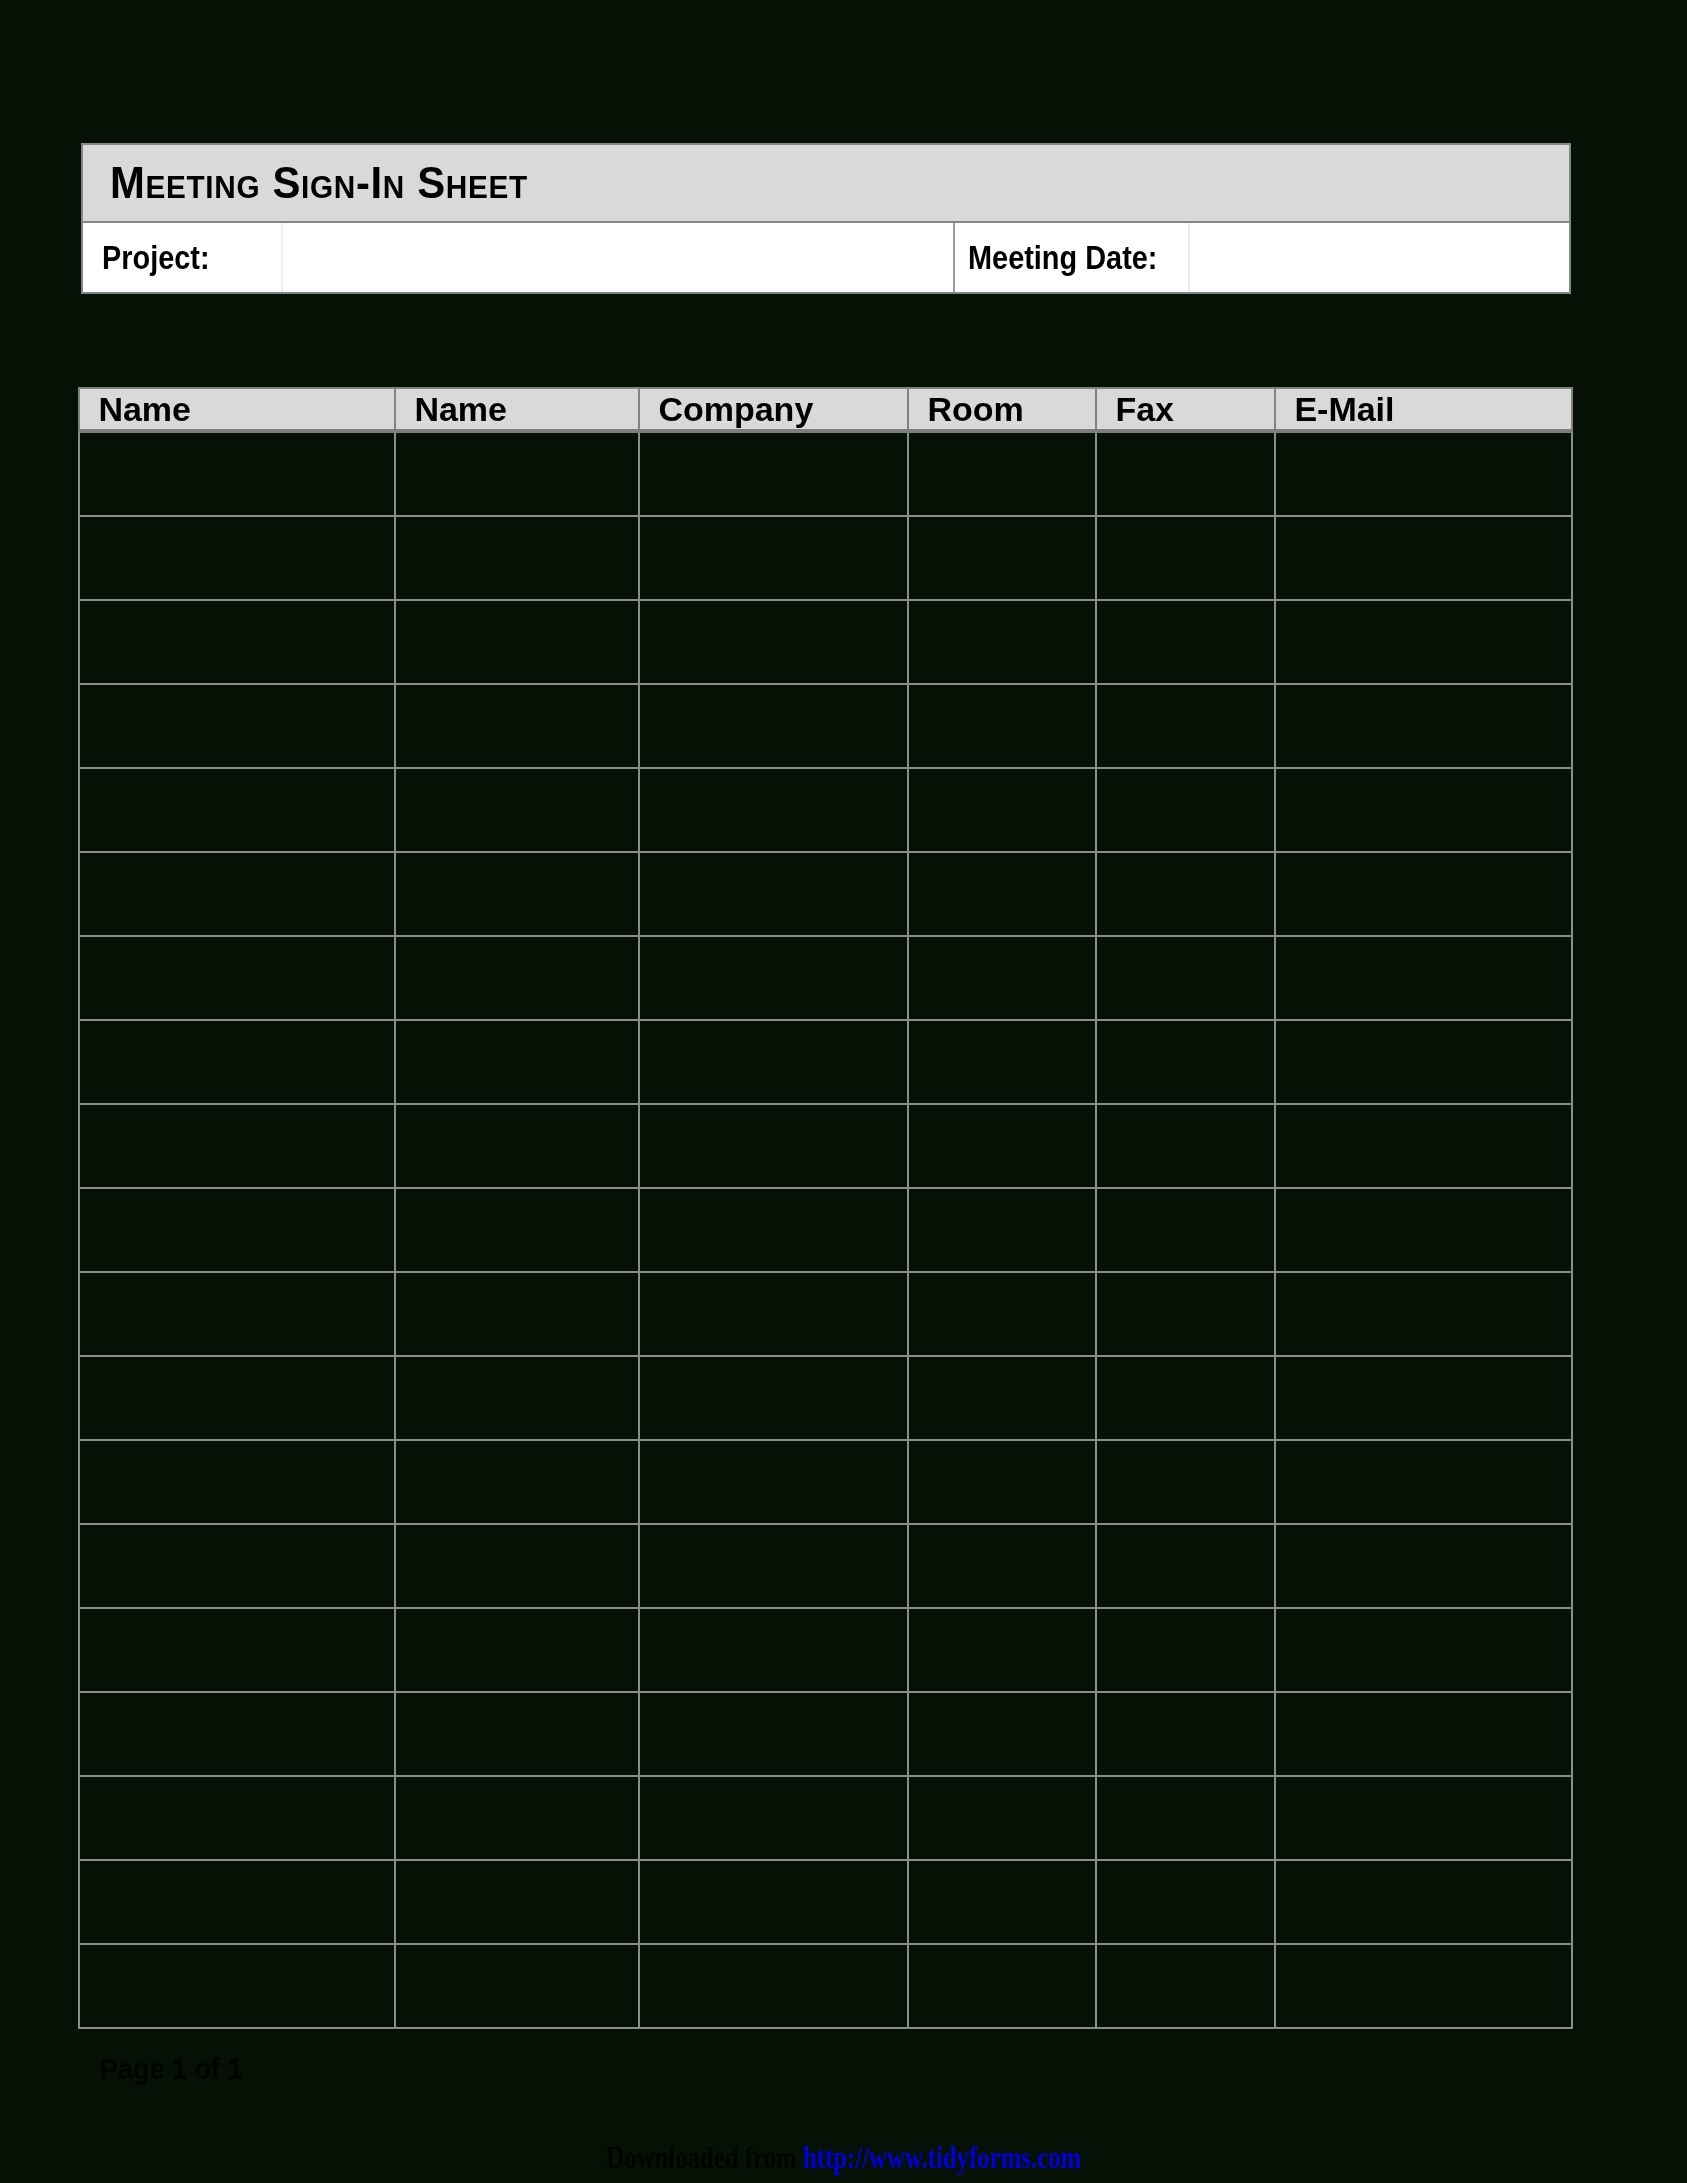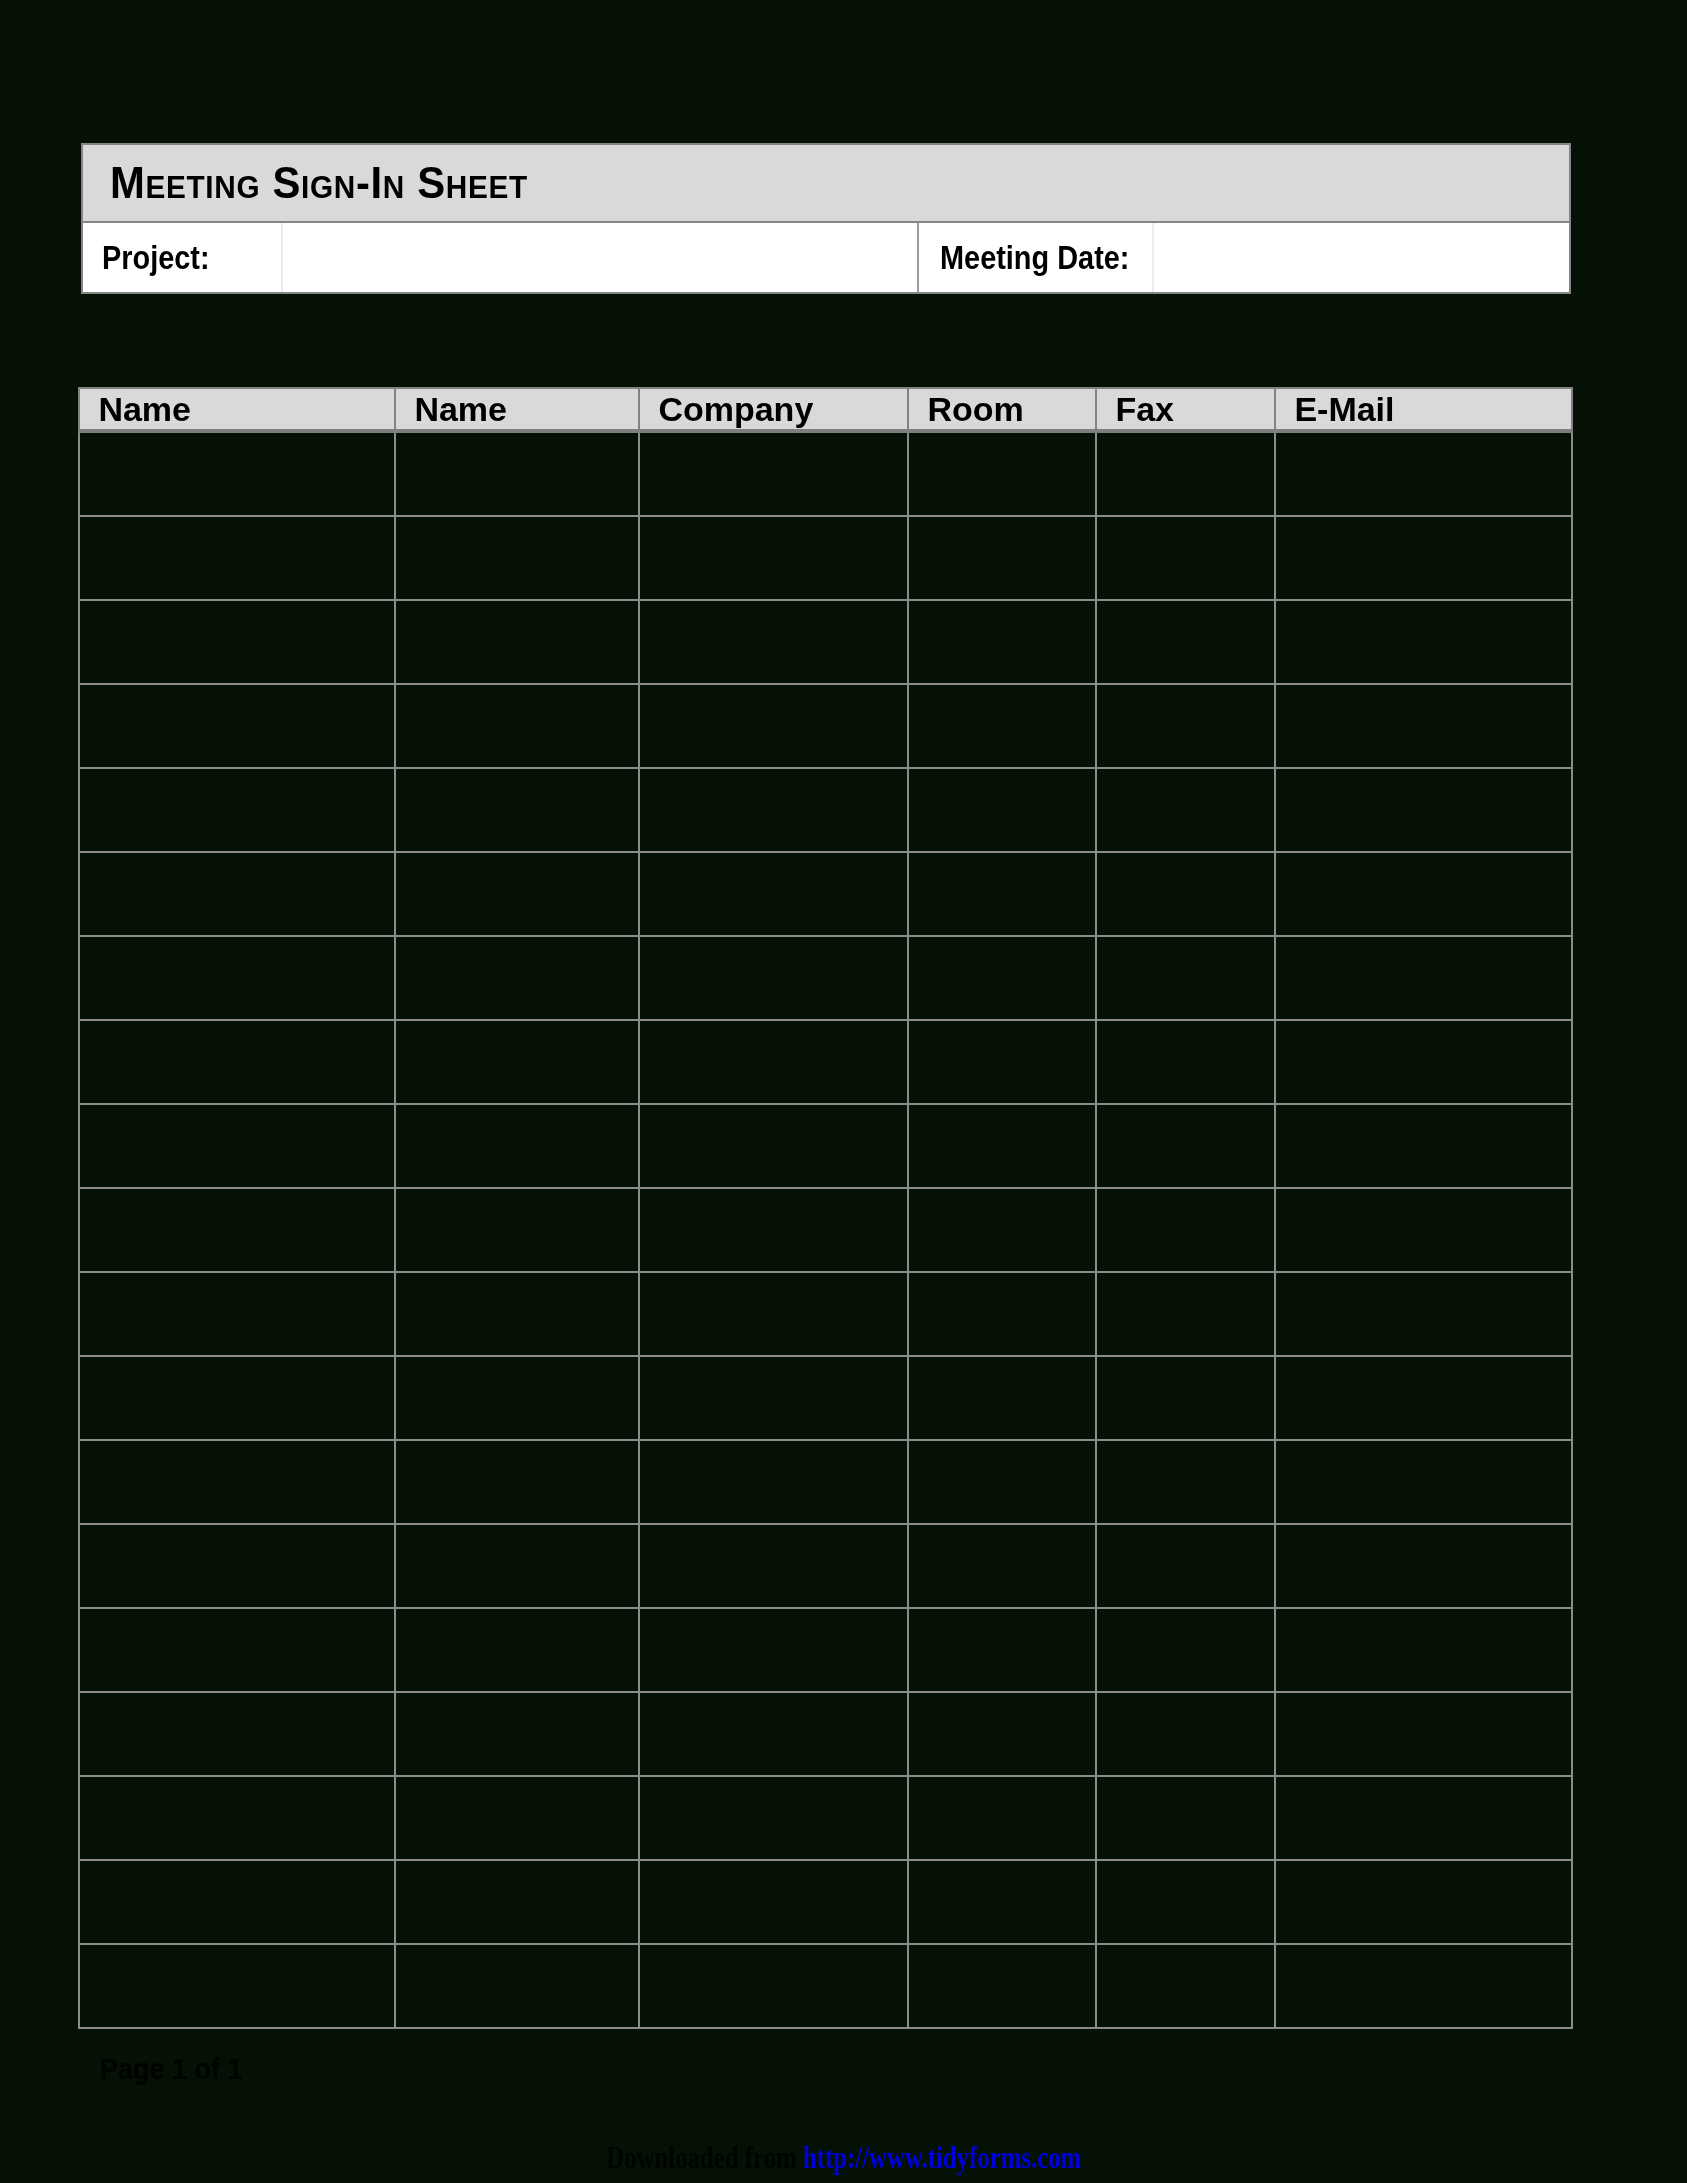--- a/index.html
+++ b/index.html
@@ -31,30 +31,31 @@
     font-variant:small-caps;
     letter-spacing:0.7px;
     transform:scaleX(.93);transform-origin:left center;
     white-space:nowrap;
   }
   .info-row{
     display:grid;
     grid-template-columns:834px 1fr;
     background:#fff;
     position:relative;
+    gap:36px;
   }
   .info-row.project{height:69px;}
   .info-row.facilitator{height:51px;border-top:2px solid #9b9b9b;}
   .info-cell{
     position:relative;
     display:flex;align-items:center;
     overflow:hidden;
   }
   .info-cell.left{padding-left:19px;}
-  .info-cell.right{border-left:2px solid #9b9b9b;padding-left:21px;}
+  .info-cell.right{border-left:2px solid #9b9b9b;padding-left:13px;}
   .info-cell .faint-line{
     position:absolute;top:0;bottom:0;width:2px;background:#ededed;
   }
   .info-cell.left .faint-line{left:198px;}
   .info-cell.right .faint-line{left:233px;}
   .field-label{
     font-size:34px;font-weight:700;line-height:37px;
     transform:scaleX(.85);transform-origin:left center;
     display:inline-block;
   }

